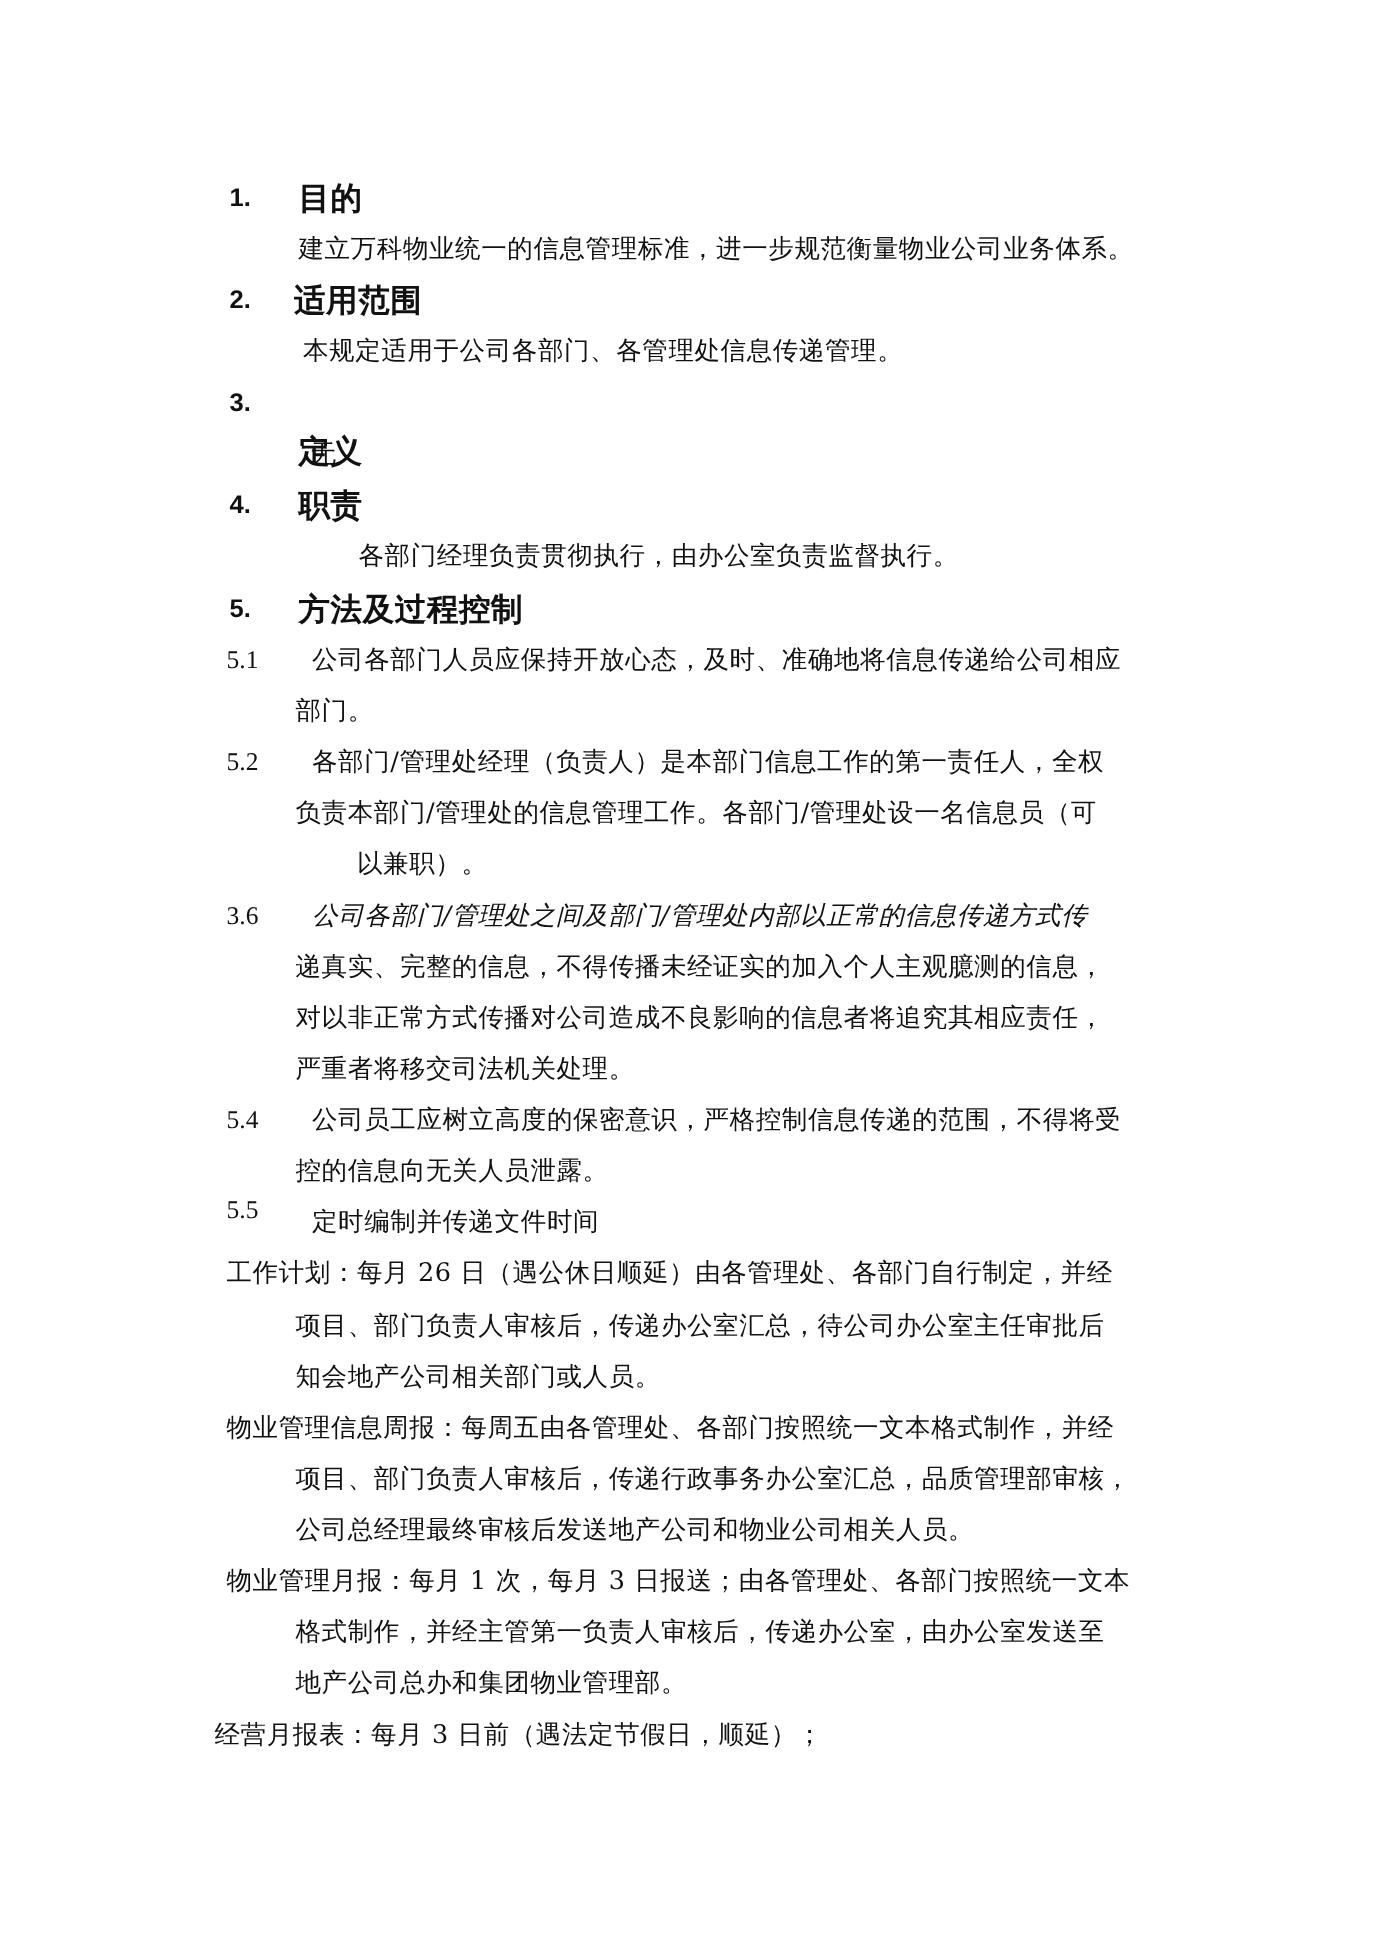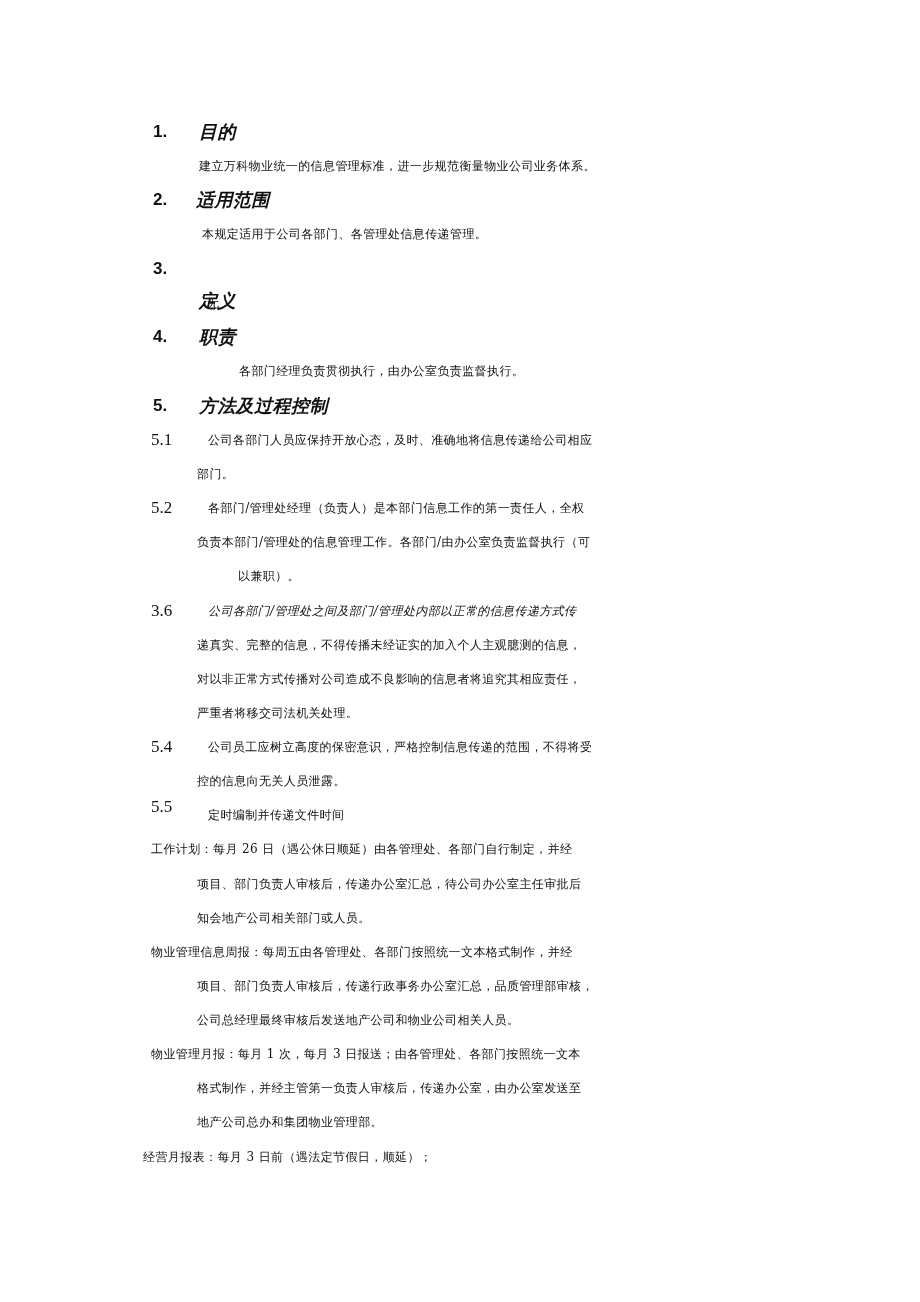--- a/index.html
+++ b/index.html
@@ -1,19 +1,19 @@
 <!DOCTYPE html>
 <html><head>
 <meta charset="utf-8">
 <style>
   html, body { margin: 0; padding: 0; background: #ffffff; }
   body { width: 920px; height: 1302px; position: relative; overflow: hidden;
          font-family: "DejaVu Serif", "Liberation Serif", serif; color: #111; }
-  .line { position: absolute; white-space: nowrap; font-size: 12px; line-height: 22px; letter-spacing: 0.4px; }
-  .heading { font-family: "DejaVu Sans", "Liberation Sans", sans-serif; font-weight: bold; font-size: 18px; font-style: italic; }
+  .line { position: absolute; white-space: nowrap; font-size: 17px; line-height: 22px; letter-spacing: 0.4px; }
+  .heading { font-family: "DejaVu Sans", "Liberation Sans", sans-serif; font-weight: bold; font-size: 21px; }
   .num { position: absolute; font-size: 17px; line-height: 22px; font-family: "Liberation Serif", serif; }
   .num.bold { font-weight: bold; font-family: "Liberation Sans", sans-serif; }
 </style>
 </head>
 <body>
 
 <div>
 
   <span class="num bold" style="left:153px;top:121px;">1.</span>
   <span class="line heading" style="left:199px;top:121px;">目的</span>
@@ -33,21 +33,21 @@
 
   <span class="num bold" style="left:153px;top:395px;">5.</span>
   <span class="line heading" style="left:199px;top:395px;">方法及过程控制</span>
 
   <span class="num" style="left:151px;top:429px;">5.1</span>
   <span class="line" style="left:208px;top:429px;">公司各部门人员应保持开放心态，及时、准确地将信息传递给公司相应</span>
   <span class="line" style="left:197px;top:463px;">部门。</span>
 
   <span class="num" style="left:151px;top:497px;">5.2</span>
   <span class="line" style="left:208px;top:497px;">各部门/管理处经理（负责人）是本部门信息工作的第一责任人，全权</span>
-  <span class="line" style="left:197px;top:531px;">负责本部门/管理处的信息管理工作。各部门/由办公室负责监督执行（可</span>
+  <span class="line" style="left:197px;top:531px;">负责本部门/管理处的信息管理工作。各部门/管理处设一名信息员（可</span>
   <span class="line" style="left:197px;top:565px;margin-left:41px;">以兼职）。</span>
 
   <span class="num" style="left:151px;top:600px;">3.6</span>
   <span class="line" style="left:208px;top:600px;font-style:italic;">公司各部门/管理处之间及部门/管理处内部以正常的信息传递方式传</span>
   <span class="line" style="left:197px;top:634px;">递真实、完整的信息，不得传播未经证实的加入个人主观臆测的信息，</span>
   <span class="line" style="left:197px;top:668px;">对以非正常方式传播对公司造成不良影响的信息者将追究其相应责任，</span>
   <span class="line" style="left:197px;top:702px;">严重者将移交司法机关处理。</span>
 
   <span class="num" style="left:151px;top:736px;">5.4</span>
   <span class="line" style="left:208px;top:736px;">公司员工应树立高度的保密意识，严格控制信息传递的范围，不得将受</span>

